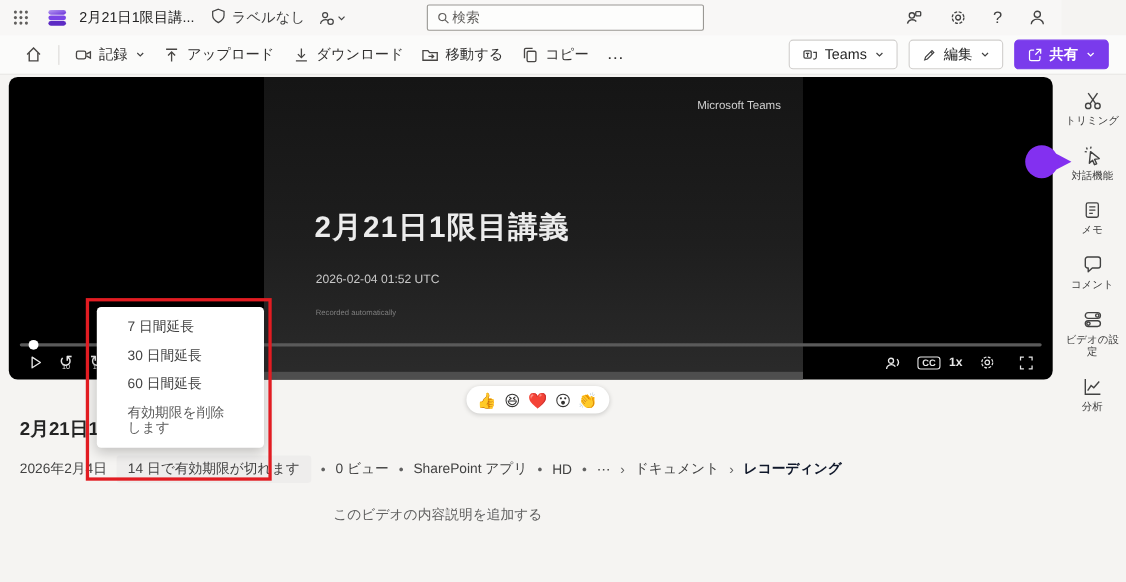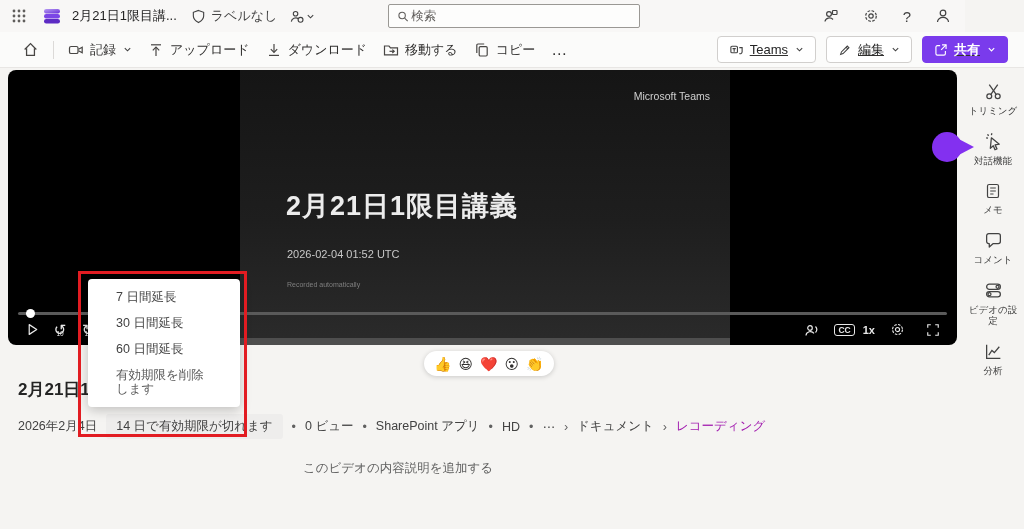--- a/index.html
+++ b/index.html
@@ -13,21 +13,21 @@
   .ic { color:#484644; }
 
   
   .topbar {
     position:absolute; left:0; top:0; width:965px; height:32px;
     background:#f8f7f6; display:flex; align-items:center; padding:0 14px 0 8px;
   }
   .waffle { width:22px; height:22px; display:flex; align-items:center; justify-content:center; cursor:pointer; }
   .logo { margin-left:12px; }
   .doc-title { margin-left:10px; font-size:13px; color:#242424; white-space:nowrap; }
-  .label-group { display:flex; align-items:center; margin-left:14px; gap:5px; color:#424242; }
+  .label-group { display:flex; margin-left:14px; gap:5px; color:#424242; }
   .persona { display:flex; align-items:center; margin-left:12px; gap:2px; }
   .search {
     position:absolute; left:388px; top:4px; width:252px; height:24px;
     background:#fdfdfc; border:1px solid #9a9894; border-radius:2px;
     display:flex; align-items:center; padding:0 8px; gap:2px;
   }
   .search input {
     border:none; outline:none; background:transparent; width:100%;
     font-size:12.5px; color:#424242; font-family:inherit;
   }
@@ -37,21 +37,21 @@
 
   
   .toolbar {
     position:absolute; left:0; top:32px; width:1024px; height:36px;
     background:#fbfbfa; border-bottom:1px solid #e8e6e4;
     display:flex; align-items:center; padding:0 16px 0 14px;
   }
   .tool { display:flex; align-items:center; gap:6px; padding:5px 8px; border-radius:4px; cursor:pointer; color:#323130; white-space:nowrap; }
   .tool-sep { width:1px; height:18px; background:#dcdad8; margin:0 6px; }
   .chev { margin-left:1px; }
-  .toolbar-right { margin-left:auto; display:flex; align-items:center; gap:10px;text-decoration:underline; }
+  .toolbar-right { margin-left:auto; display:flex; align-items:center; gap:10px; }
   .btn {
     display:flex; align-items:center; gap:6px; height:27px; padding:0 11px;
     border:1px solid #d1cfcd; border-radius:4px; background:#fff; cursor:pointer;
     font-size:13px; color:#242424; white-space:nowrap;
   }
   .btn.primary { background:#7a3bec; border-color:#7a3bec; color:#fff; font-weight:bold; }
 
   
   .player {
     position:absolute; left:8px; top:70px; width:949px; height:275px;
@@ -92,21 +92,21 @@
   }
   .emoji { font-size:14px; cursor:pointer; line-height:1; }
 
   
   .details { position:absolute; left:18px; top:378px; width:760px; z-index:2; }
   .video-title { font-size:17px; font-weight:bold; color:#242424; }
   .meta { margin-top:13px; display:flex; align-items:center; gap:9px; font-size:12.5px; color:#424242; flex-wrap:nowrap; white-space:nowrap; }
   .pill { background:#eeedec; border-radius:3px; padding:4px 10px; cursor:pointer; color:#424242; }
   .sep { color:#616161; }
   .crumb { color:#424242; cursor:pointer; }
-  .crumb.last { font-weight:normal; color:#a21caf; }
+  .crumb.last { font-weight:bold; color:#0f172a; }
   .desc { margin-top:21px; font-size:12.5px; color:#616161; cursor:pointer;text-align:center; }
 
   
   .dropdown {
     position:absolute; left:88px; top:279px; width:152px;
     background:#fff; border-radius:4px; box-shadow:0 3px 12px rgba(0,0,0,.22);
     padding:5px 0; z-index:10;
   }
   .dd-item { padding:6px 28px; font-size:12.5px; color:#424242; cursor:pointer; line-height:14px; }
   .dd-item.muted { color:#5c5c5c; }

